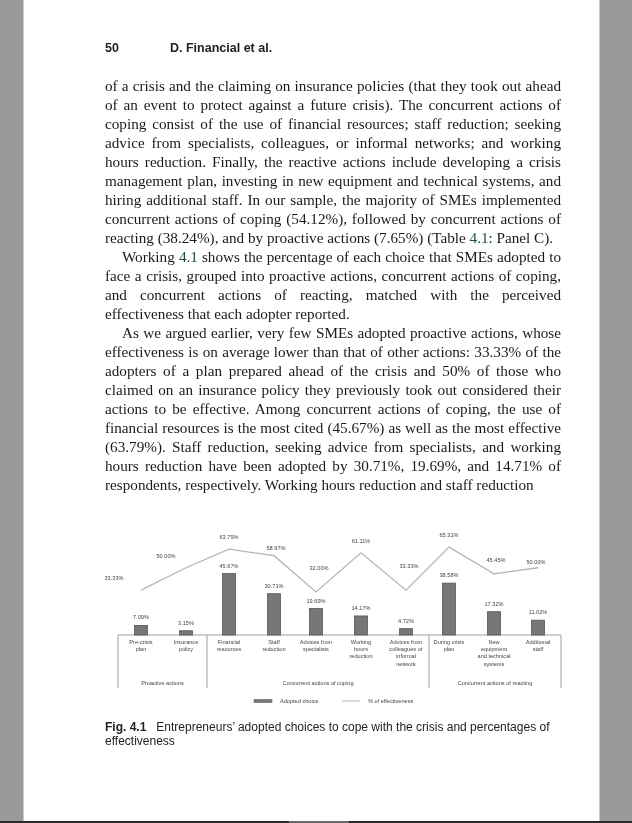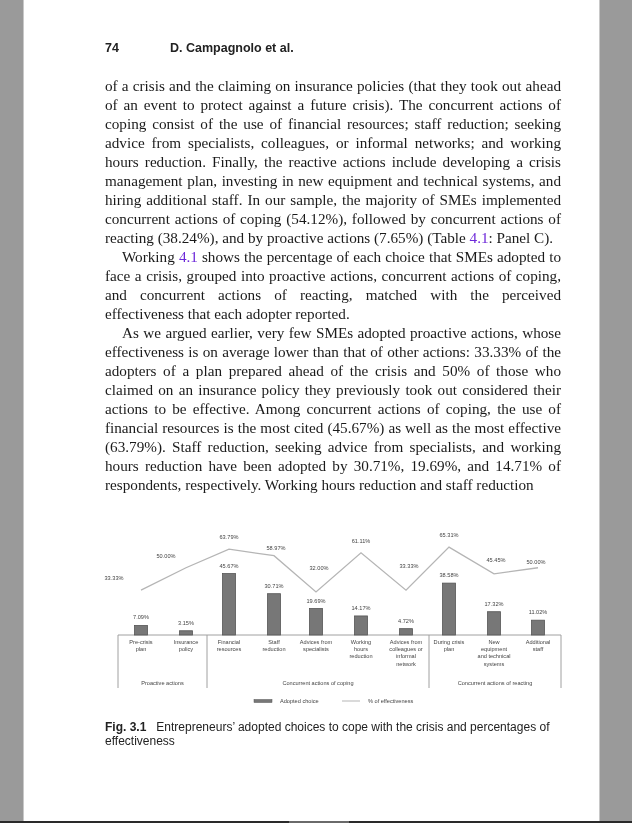--- a/index.html
+++ b/index.html
@@ -24,40 +24,40 @@
       font-family: "Liberation Sans", sans-serif; font-weight: bold; font-size: 12.5px; color: #222;
     }
     .running-head .pg { display: inline-block; width: 65px; }
     .body-text {
       position: absolute; left: 81px; top: 76px; width: 456px;
       font-family: "Liberation Serif", serif; font-size: 15.2px; line-height: 19px;
       color: #1a1a1a; text-align: justify;
     }
     .body-text p { margin: 0; }
     .body-text p.indent { text-indent: 17px; }
-    .ref { color: #6d28d9; }
+    .ref { color: #14532d; }
     .chart {
       position: absolute; left: 70px; top: 530px; width: 490px; height: 190px;
     }
     .chart svg { position: absolute; left: 0; top: 0; overflow: visible; }
     .chart text {
       font-family: "Liberation Sans", sans-serif; font-size: 5.6px; fill: #444;
     }
     .caption {
       position: absolute; left: 81px; top: 720px; width: 470px;
       font-family: "Liberation Sans", sans-serif; font-size: 12px; line-height: 14px; color: #222;
     }
     .caption .fig-label { font-weight: bold; margin-right: 10px; }
   </style>
 </head>
 <body>
 
 <div class="page">
   <div class="running-head">
-    <span class="pg">74</span><span>D. Campagnolo et al.</span>
+    <span class="pg">50</span><span>D. Financial et al.</span>
   </div>
 
   <div class="body-text" id="body-text">
       <p><span>of a crisis and the claiming on insurance policies (that they took out ahead of an event to protect against a future crisis). The concurrent actions of coping consist of the use of financial resources; staff reduction; seeking advice from specialists, colleagues, or informal networks; and working hours reduction. Finally, the reactive actions include developing a crisis management plan, investing in new equipment and technical systems, and hiring additional staff. In our sample, the majority of SMEs implemented concurrent actions of coping (54.12%), followed by concurrent actions of reacting (38.24%), and by proactive actions (7.65%) (Table </span><span class="ref">4.1</span><span>: Panel C).</span></p>
       <p class="indent"><span>Working </span><span class="ref">4.1</span><span> shows the percentage of each choice that SMEs adopted to face a crisis, grouped into proactive actions, concurrent actions of coping, and concurrent actions of reacting, matched with the perceived effectiveness that each adopter reported.</span></p>
       <p class="indent"><span>As we argued earlier, very few SMEs adopted proactive actions, whose effectiveness is on average lower than that of other actions: 33.33% of the adopters of a plan prepared ahead of the crisis and 50% of those who claimed on an insurance policy they previously took out considered their actions to be effective. Among concurrent actions of coping, the use of financial resources is the most cited (45.67%) as well as the most effective (63.79%). Staff reduction, seeking advice from specialists, and working hours reduction have been adopted by 30.71%, 19.69%, and 14.71% of respondents, respectively. Working hours reduction and staff reduction</span></p>
     </div>
 
   <div class="chart">
     <svg id="chart-svg" width="490" height="190">
@@ -126,19 +126,19 @@
         <text x="224" y="155" text-anchor="middle">Concurrent actions of coping</text>
         <text x="401" y="155" text-anchor="middle">Concurrent actions of reacting</text>
         <rect x="160" y="169.5" width="18" height="3" fill="#777777" stroke="#555555" stroke-width="0.5"></rect>
         <text x="186" y="173">Adopted choice</text>
         <line x1="248" y1="171" x2="266" y2="171" stroke="#b5b5b5" stroke-width="1"></line>
         <text x="274" y="173">% of effectiveness</text>
       </svg>
   </div>
 
   <div class="caption">
-    <span class="fig-label">Fig. 3.1</span><span>Entrepreneurs’ adopted choices to cope with the crisis and percentages of effectiveness</span>
+    <span class="fig-label">Fig. 4.1</span><span>Entrepreneurs’ adopted choices to cope with the crisis and percentages of effectiveness</span>
   </div>
 </div>
 
 <div class="bottom-bar">
   <div class="thumb"></div>
 </div>
 
 </body></html>

